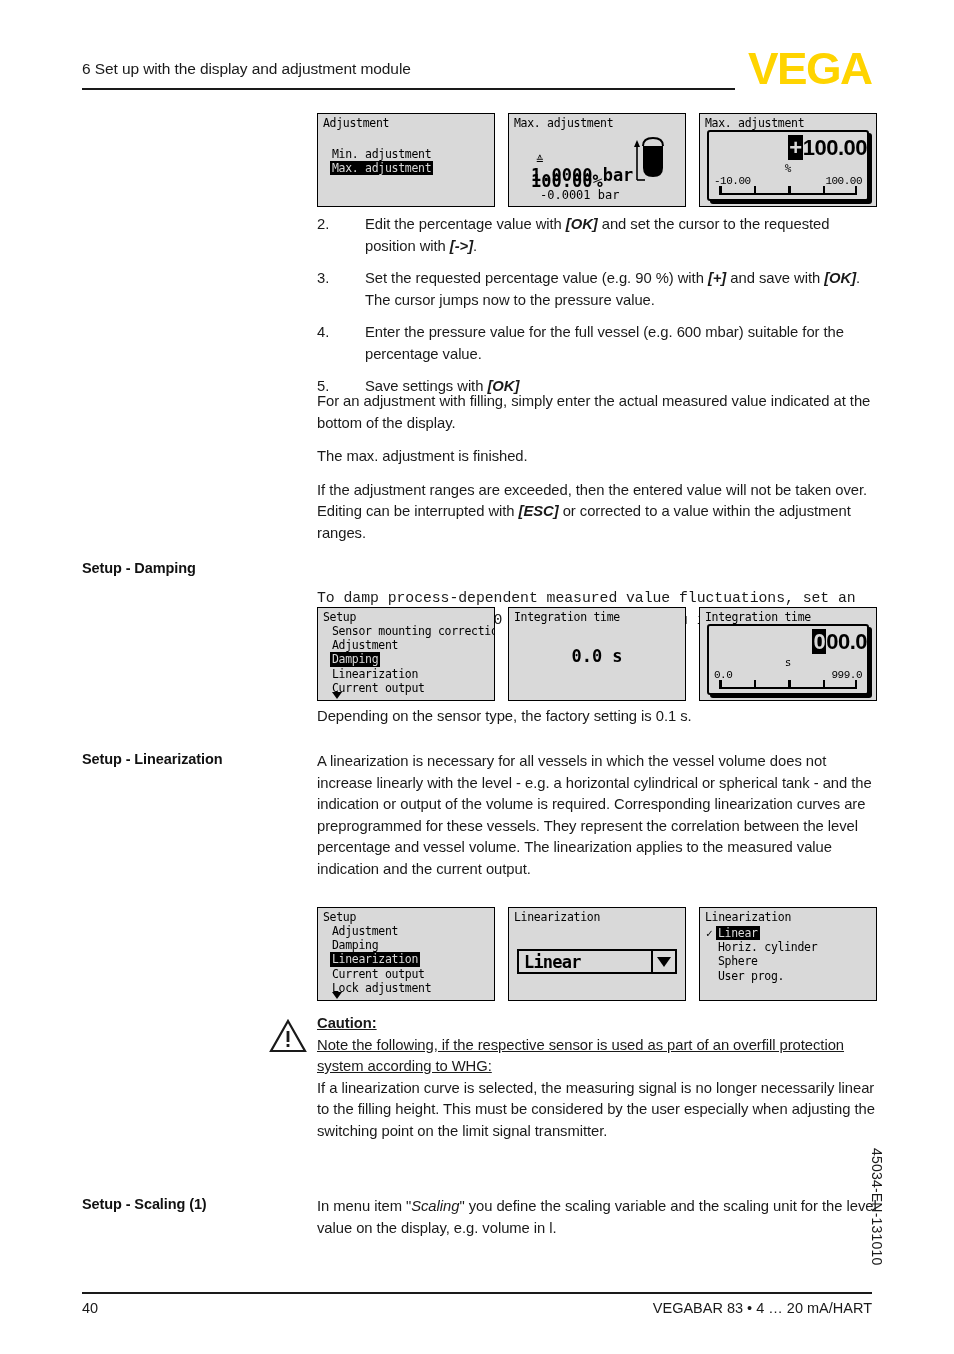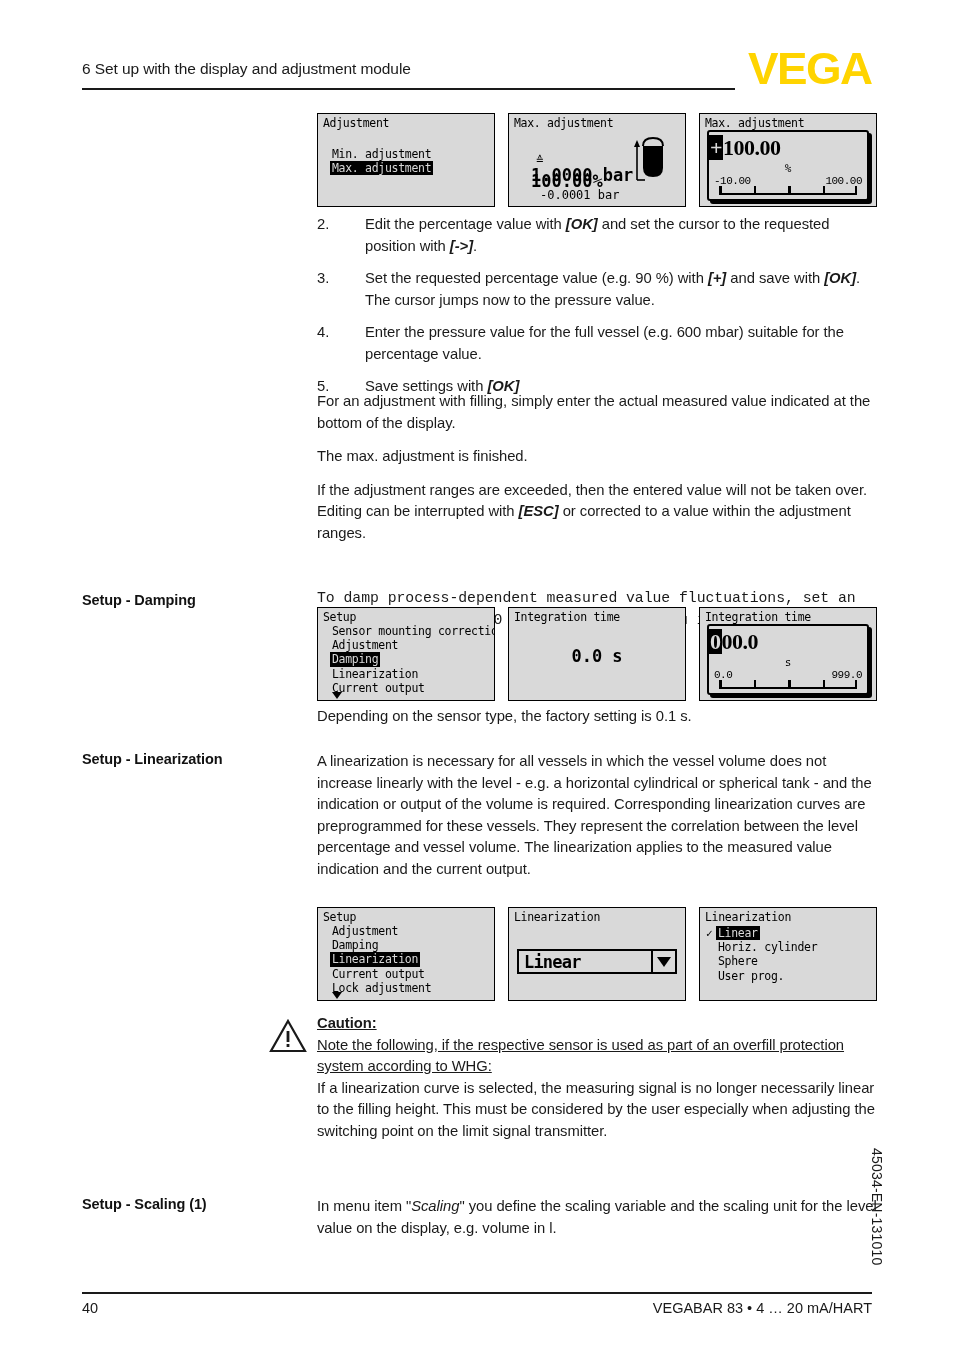--- a/index.html
+++ b/index.html
@@ -186,26 +186,26 @@
     background: #d9d9d9;
     border: 2px solid #000;
     border-radius: 3px;
     box-shadow: 3px 3px 0 0 #000;
     box-sizing: border-box;
   }
   .bg-value {
     position: absolute;
     left: 0; right: 0;
     top: 3px;
-    text-align: left;
+    text-align: right;
     font-size: 22px;
     font-weight: bold;
     letter-spacing: -0.5px;
     color: #000;
-    font-family: Liberation Serif, serif;
+    font-family: Liberation Sans, sans-serif;
     white-space: nowrap;
   }
   .cursor-box {
     background: #000;
     color: #d9d9d9;
     padding: 0 1px;
   }
   .bg-unit {
     position: absolute;
     left: 0; right: 0;
@@ -402,21 +402,21 @@
       <li><span class="num">5.</span><span>Save settings with </span><span class="bi">[OK]</span></li>
     </ol>
 </div>
 
 <div class="bodycol" style="top:391px;">
   <p>For an adjustment with filling, simply enter the actual measured value indicated at the bottom of the display.</p>
   <p>The max. adjustment is finished.</p>
   <p><span>If the adjustment ranges are exceeded, then the entered value will not be taken over. Editing can be interrupted with </span><span class="bi">[ESC]</span><span> or corrected to a value within the adjustment ranges.</span></p>
 </div>
 
-<div class="marginal" style="top:560px;margin-top:32px;">Setup - Damping</div>
+<div class="marginal" style="top:560px;">Setup - Damping</div>
 <div class="bodycol" style="top:588px;font-family:Liberation Mono, monospace;">
   <p>To damp process-dependent measured value fluctuations, set an integration time of 0 … 999 s in this menu item. The increment is 0.1 s.</p>
 </div>
 
 <div class="module-row" style="top:607px;">
   <div class="module m1">
     <div class="mod-title">Setup</div>
     <div class="mod-items" style="top:15px;">
       <div class="mod-item-line"><span class="mod-item">Sensor mounting correction</span></div>
       <div class="mod-item-line"><span class="mod-item">Adjustment</span></div>

